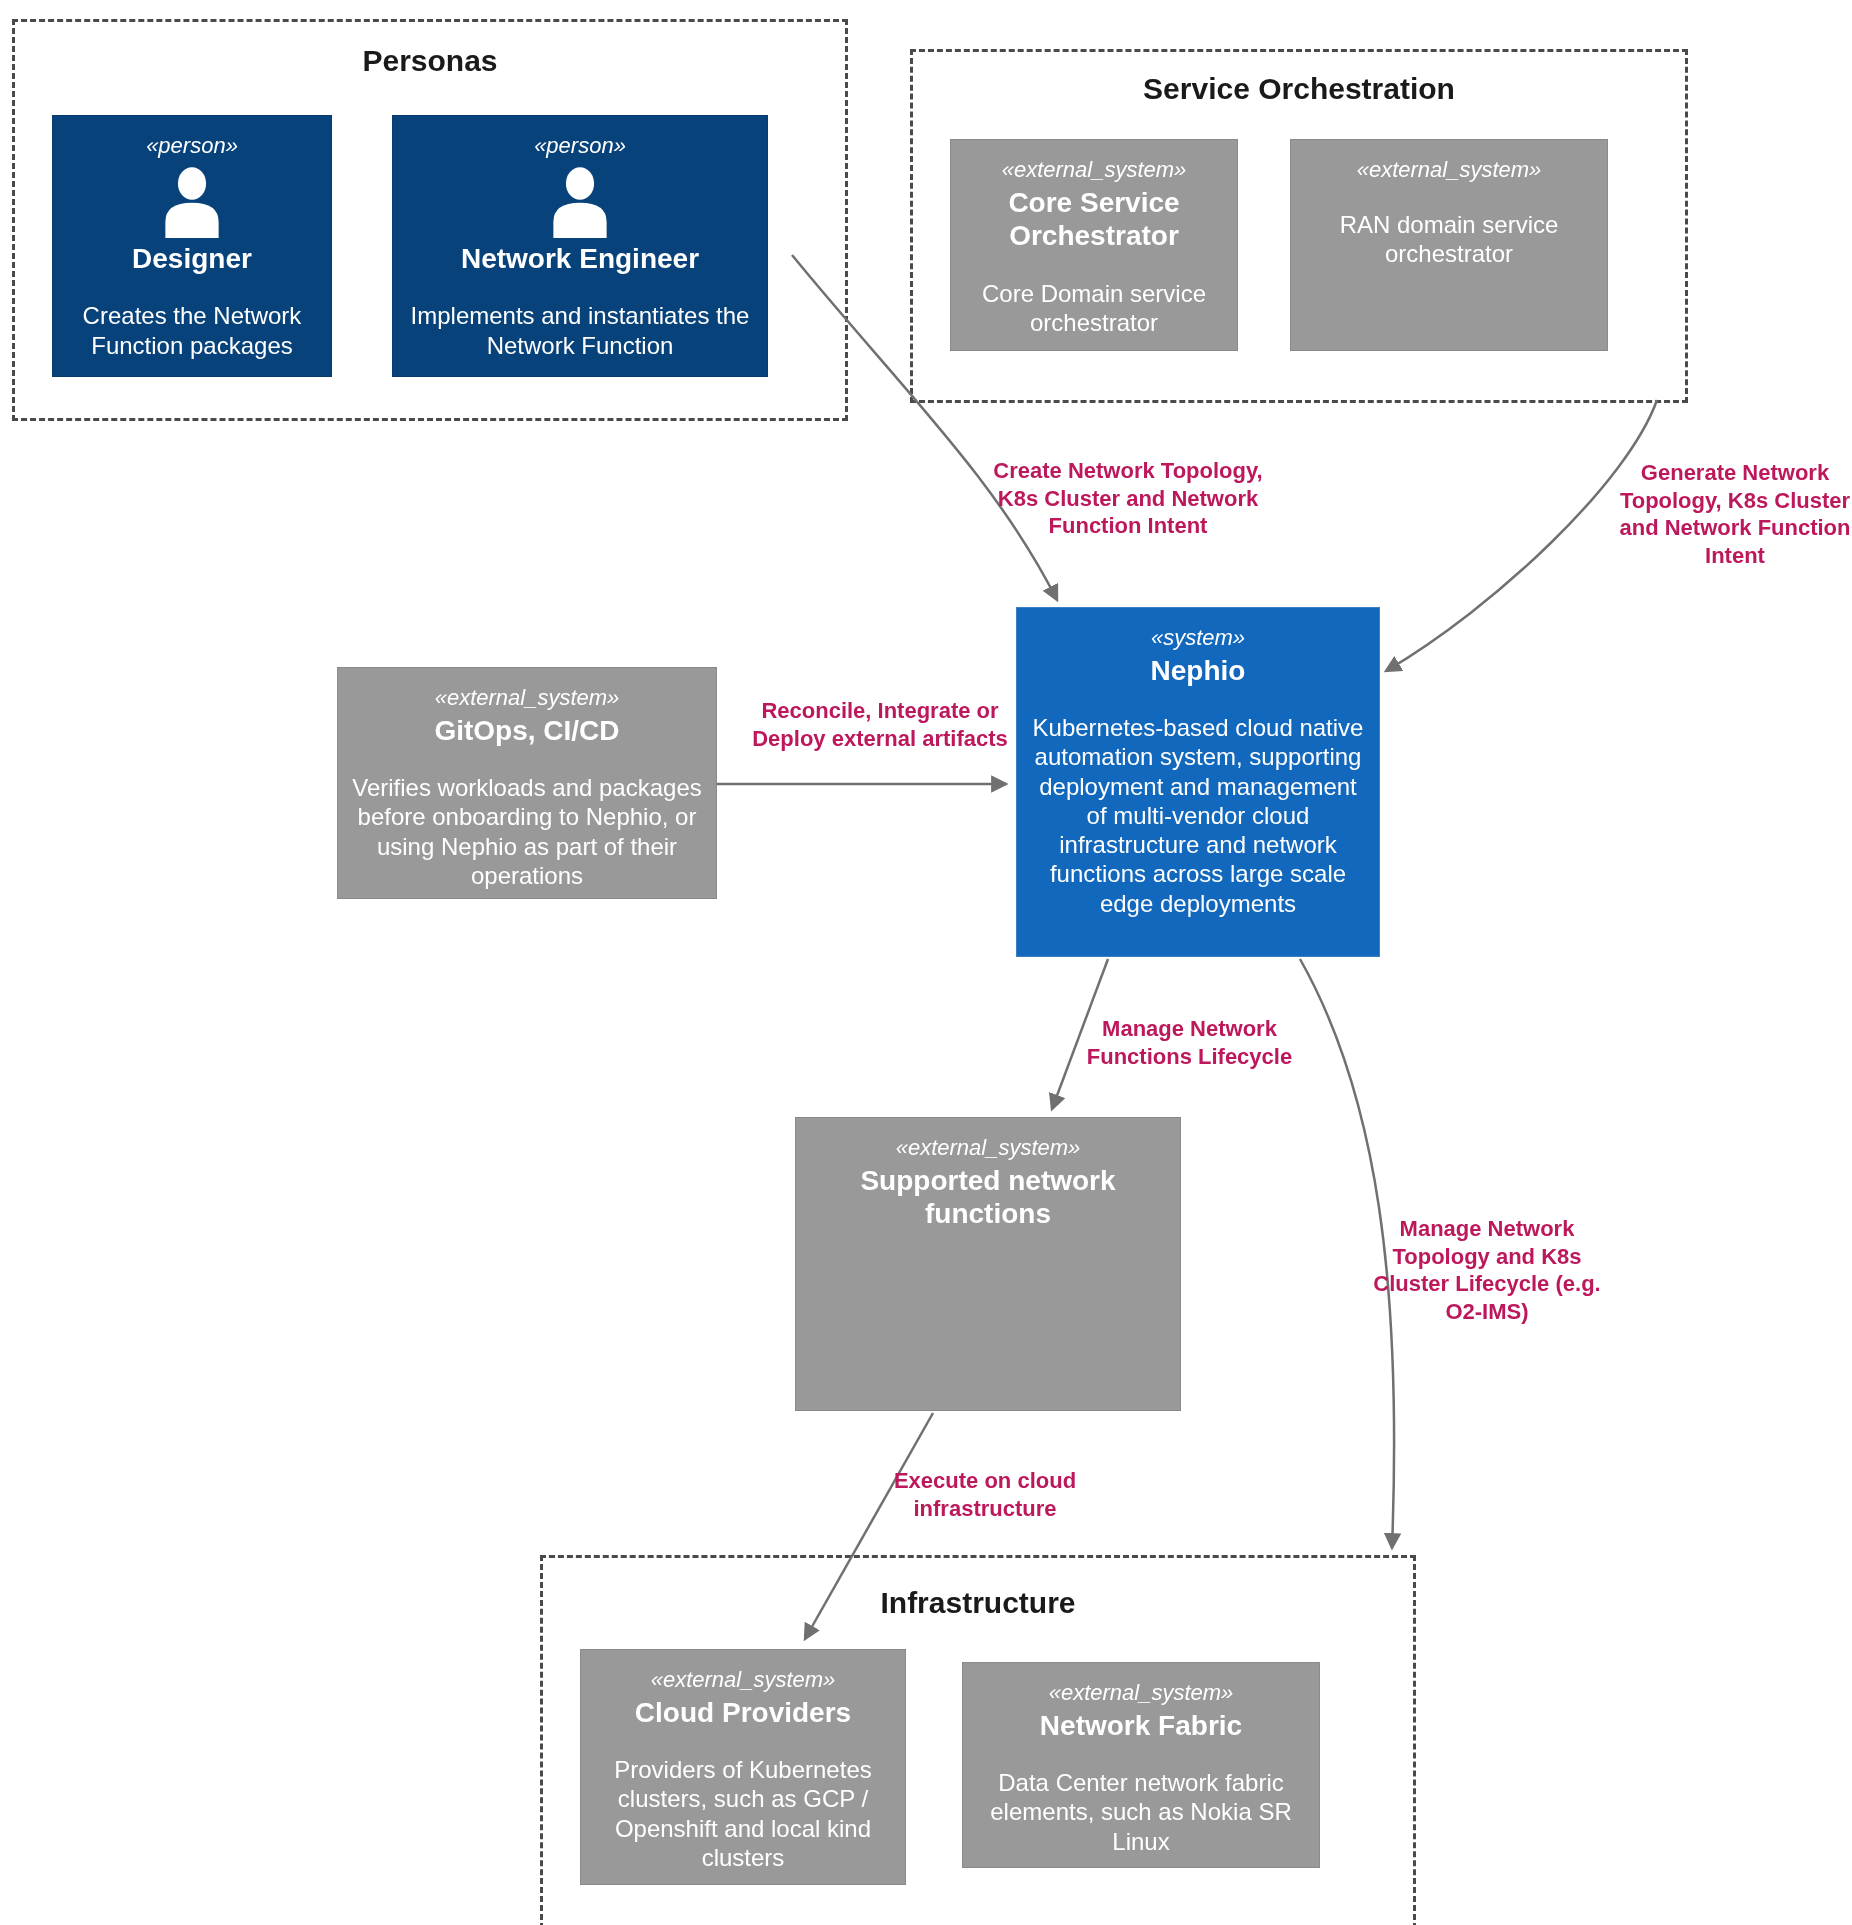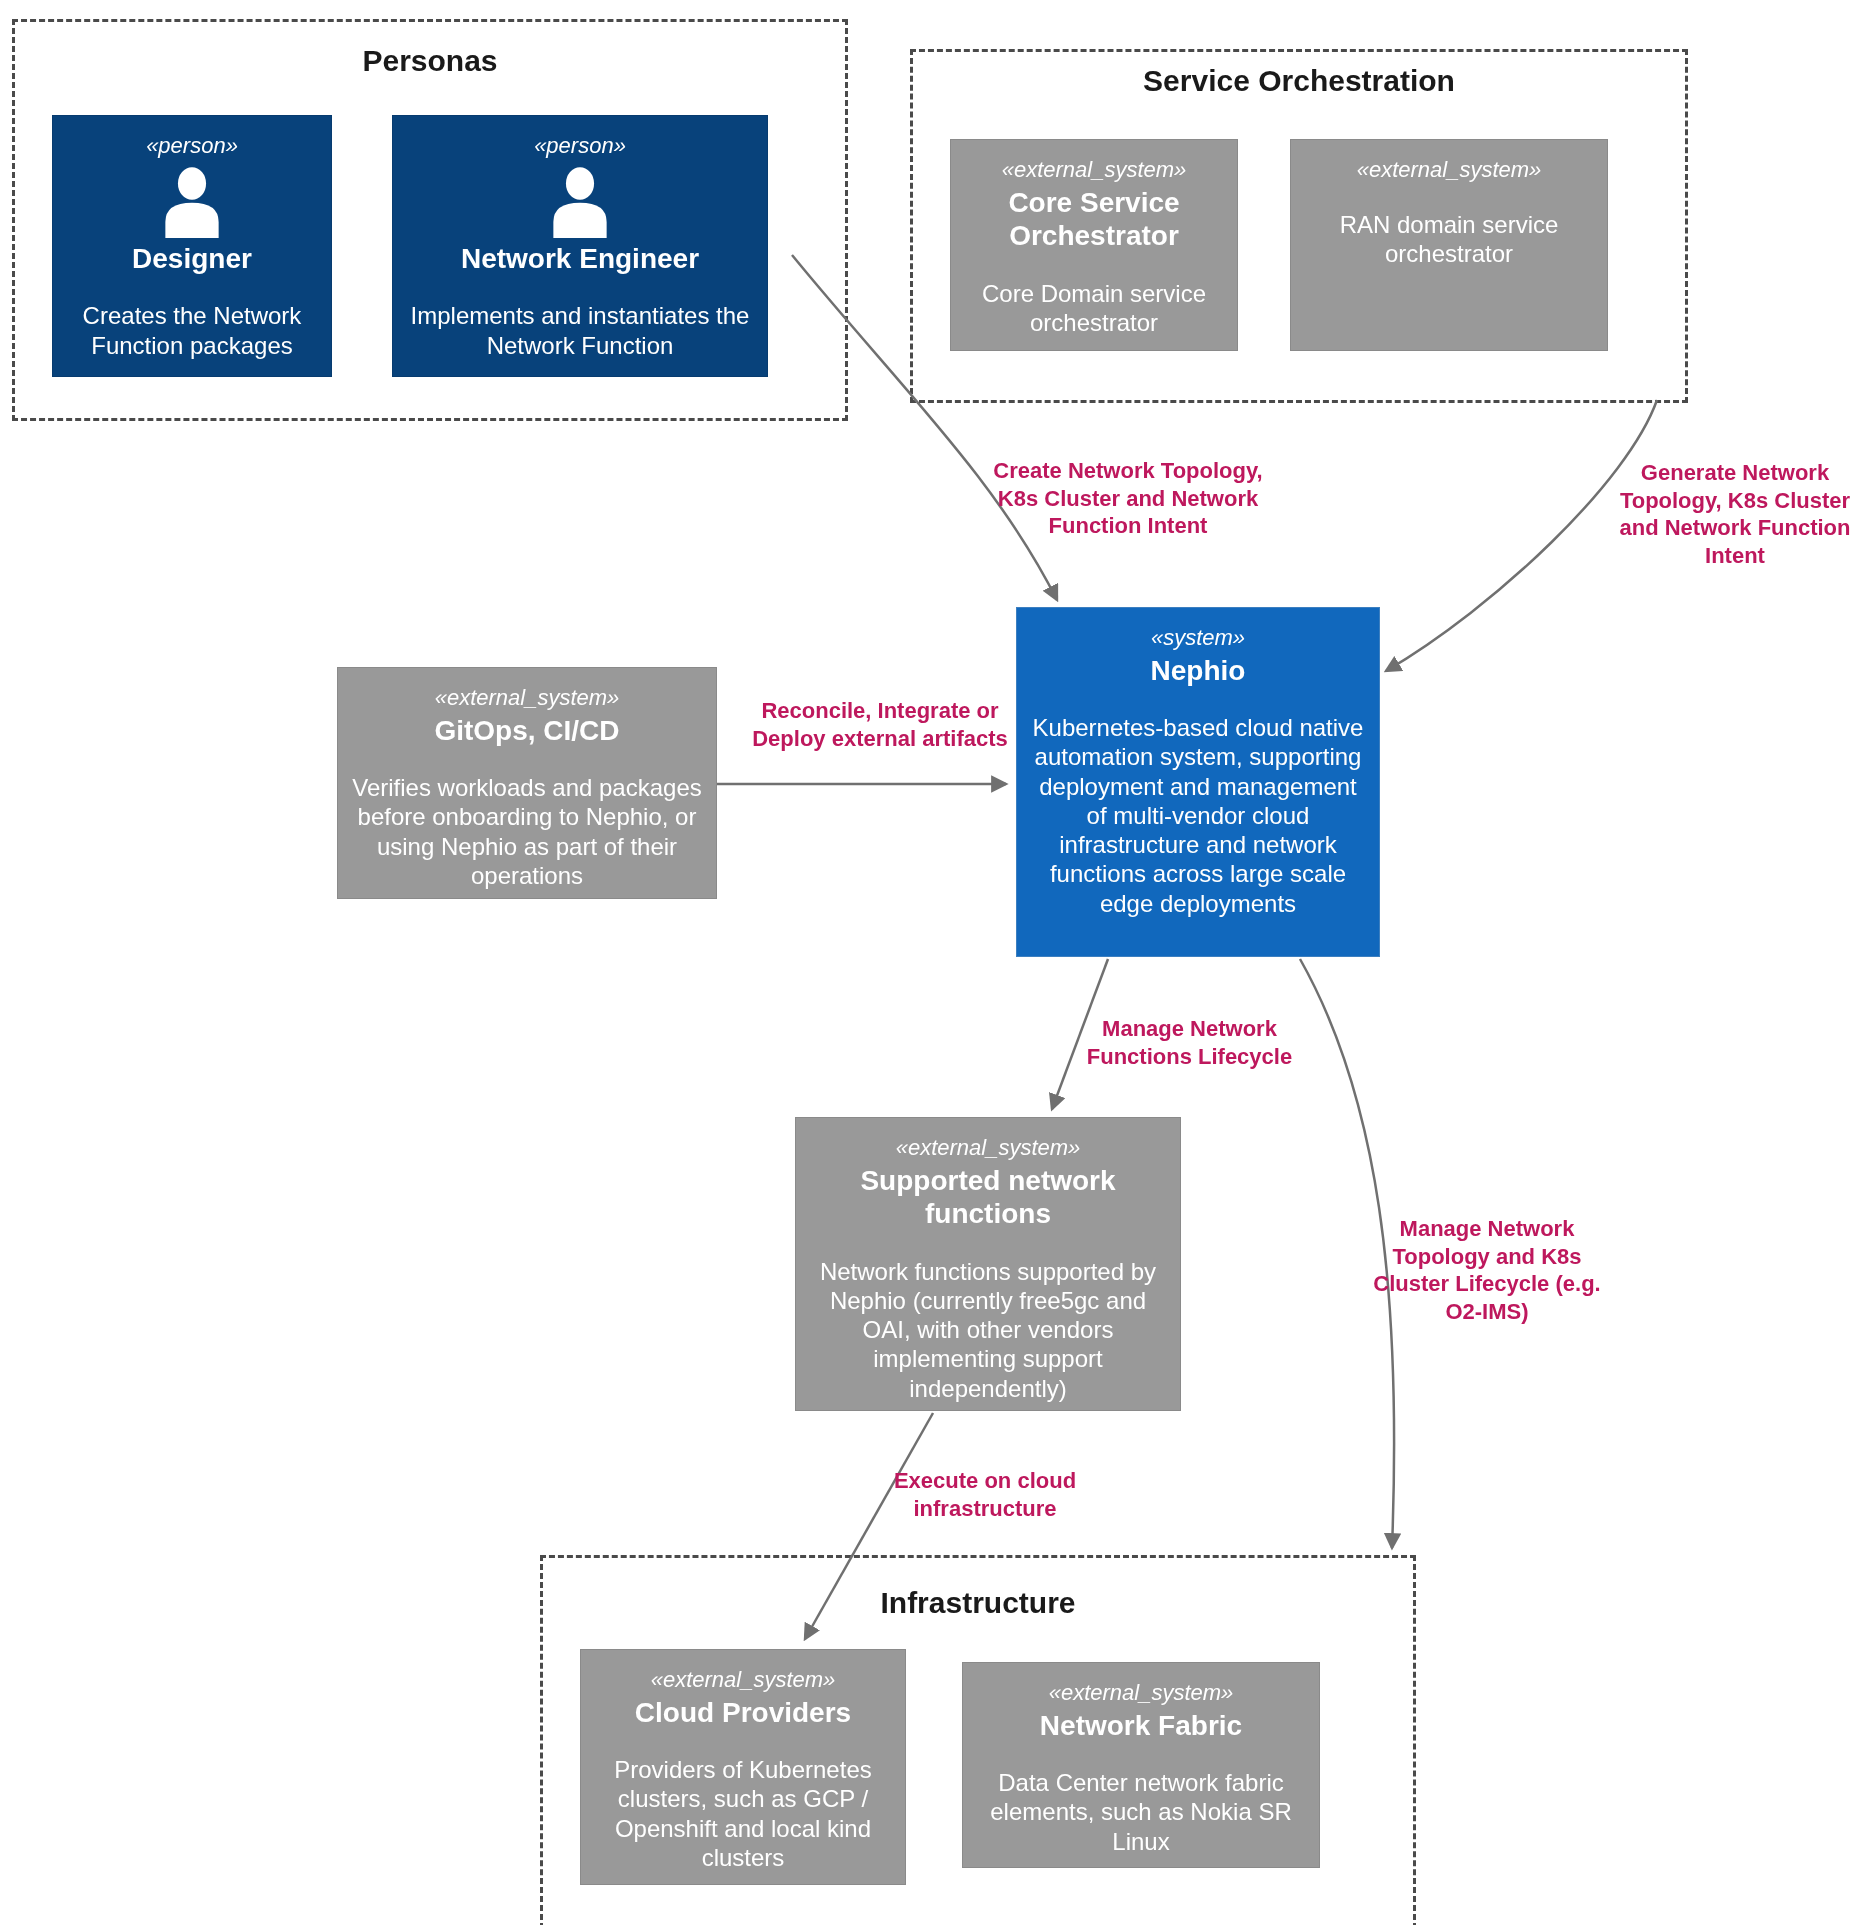--- a/index.html
+++ b/index.html
@@ -31,21 +31,21 @@
 </head>
 <body>
 
 <div class="canvas">
 
   <div class="group" style="left:12px;top:12px;width:830px;height:396px;">
     <div class="group-title" style="top:22px;">Personas</div>
   </div>
 
   <div class="group" style="left:910px;top:42px;width:772px;height:348px;">
-    <div class="group-title" style="top:12px;">Service Orchestration</div>
+    <div class="group-title" style="top:20px;">Service Orchestration</div>
   </div>
 
   <div class="group" style="left:540px;top:1548px;width:870px;height:368px;">
     <div class="group-title" style="top:28px;">Infrastructure</div>
   </div>
 
   <svg class="edges" viewBox="0 0 1852 1925" xmlns="http://www.w3.org/2000/svg">
     <defs>
       <marker id="arrow" viewBox="0 0 10 10" refX="8.5" refY="5" markerWidth="7" markerHeight="7" orient="auto-start-reverse">
         <path d="M0,0 L10,5 L0,10 z" fill="#707070"></path>
@@ -105,21 +105,20 @@
 
   <div class="node system" style="left:1016px;top:600px;width:364px;height:350px;">
     <div class="stereotype">«system»</div>
     <div class="node-name">Nephio</div>
     <div class="node-desc">Kubernetes-based cloud native automation system, supporting deployment and management of multi-vendor cloud infrastructure and network functions across large scale edge deployments</div>
   </div>
 
   <div class="node external" style="left:795px;top:1110px;width:386px;height:294px;">
     <div class="stereotype">«external_system»</div>
     <div class="node-name">Supported network functions</div>
-    <div class="node-desc">Network functions supported by Nephio (currently free5gc and OAI, with other vendors implementing support independently)</div>
   </div>
 
   <div class="node external" style="left:580px;top:1642px;width:326px;height:236px;">
     <div class="stereotype">«external_system»</div>
     <div class="node-name">Cloud Providers</div>
     <div class="node-desc">Providers of Kubernetes clusters, such as GCP / Openshift and local kind clusters</div>
   </div>
 
   <div class="node external" style="left:962px;top:1655px;width:358px;height:206px;">
     <div class="stereotype">«external_system»</div>

